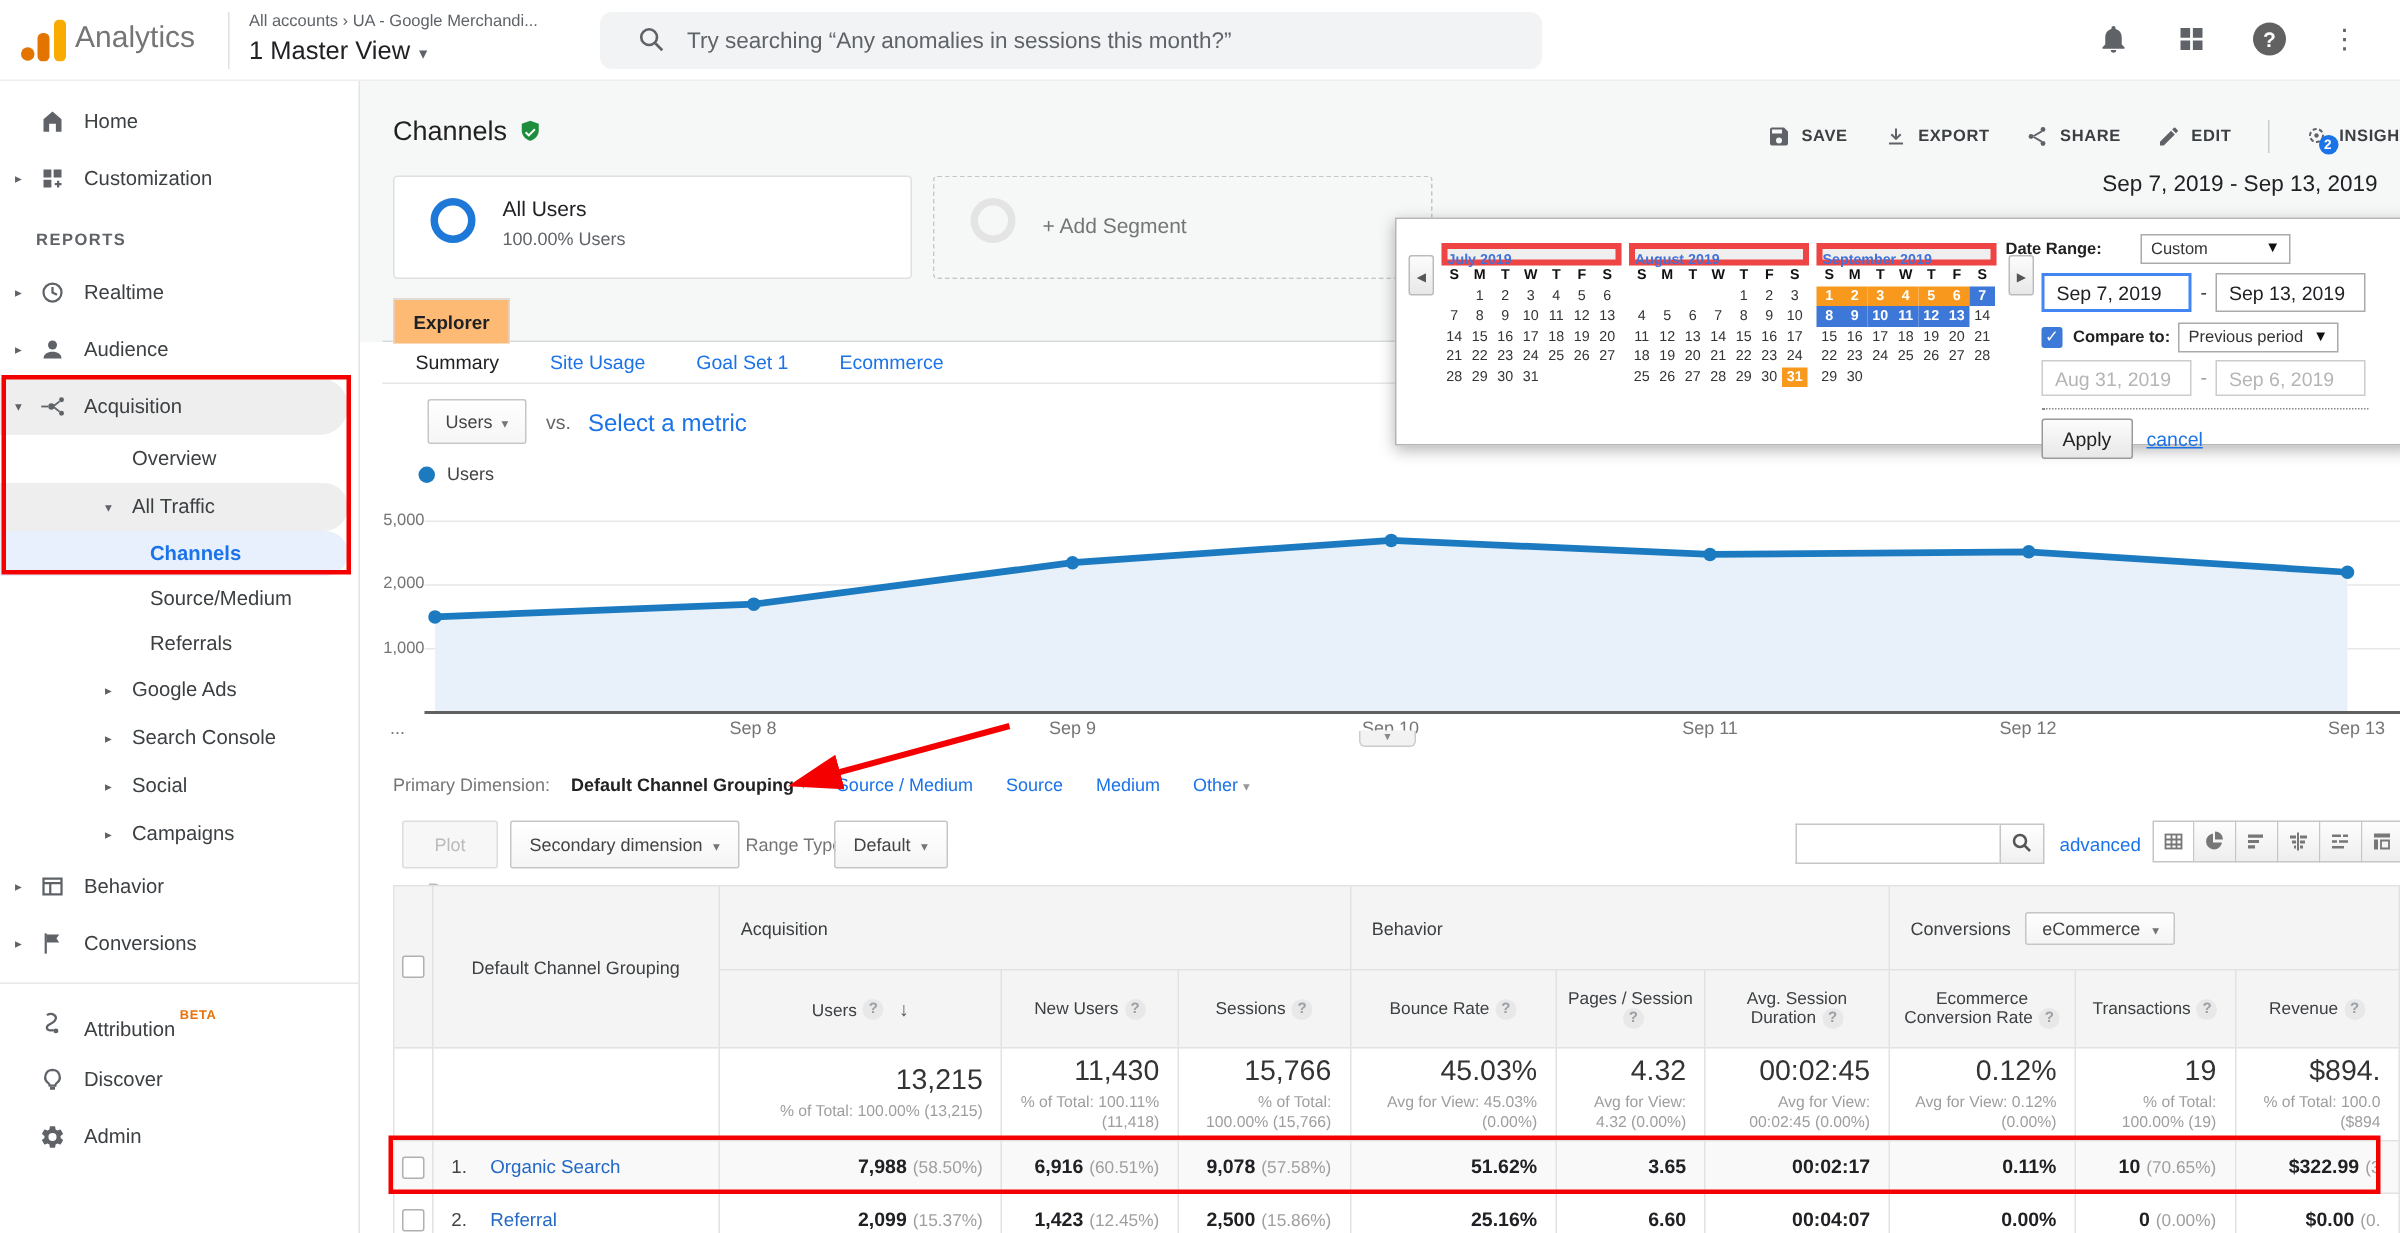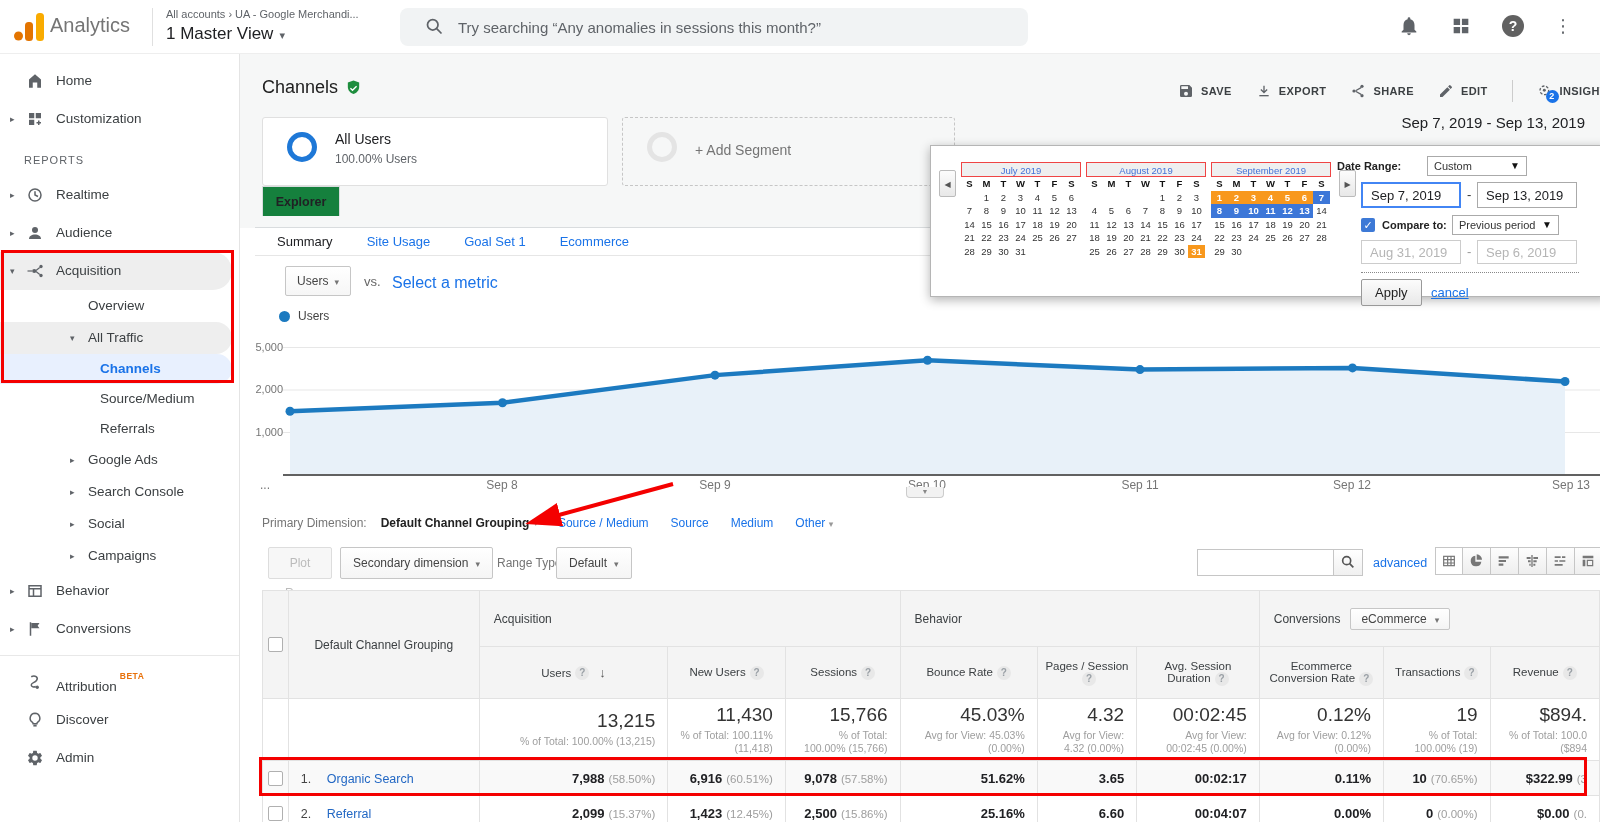--- a/index.html
+++ b/index.html
@@ -30,21 +30,21 @@
 .sb-row .sb-ic { position:absolute; left:26px; top:10px; width:18px; height:18px; color:#5f6368; }
 .sb-row .sb-label { position:absolute; left:56px; }
 .sb-row.lvl1 { height:32px; line-height:32px; }
 .sb-row.lvl1 .sb-label { left:88px; }
 .sb-row.lvl1 .sb-arrow { left:70px; }
 .sb-row.lvl2 { height:30px; line-height:30px; }
 .sb-row.lvl2 .sb-label { left:100px; }
 .sb-row.pill-grey { background:#eee; border-radius:0 19px 19px 0; width:232px; }
 .sb-row.active { background:#e8f0fe; border-radius:0 17px 17px 0; width:232px; }
 .sb-row.active .sb-label { color:#1a73e8; font-weight:bold; }
-.sb-heading { height:38px; line-height:44px; padding-left:24px; font-size:11px; font-weight:normal; color:#5f6368; letter-spacing:1px; }
+.sb-heading { height:38px; line-height:44px; padding-left:24px; font-size:11px; font-weight:bold; color:#5f6368; letter-spacing:1px; }
 .sb-divider { border-top:1px solid #e8e8e8; margin:7px 0; }
 .sb-badge { color:#e8710a; font-size:8.5px; font-weight:bold; position:relative; top:-6px; left:3px; letter-spacing:.5px; }
 
 
 .action-bar { position:absolute; left:240px; top:54px; width:1360px; height:174px; background:#f6f7f7; }
 .content-line { position:absolute; left:255px; top:227px; width:1345px; border-top:1px solid #d9dcde; z-index:1; }
 .page-title { position:absolute; left:262px; top:77px; font-size:18px; color:#212121; }
 .shield { position:absolute; left:345px; top:79px; width:17px; height:17px; }
 .actions { position:absolute; left:1178px; top:80px; display:flex; gap:24px; align-items:center; z-index:2; }
 .action-btn { display:flex; align-items:center; gap:7px; font-size:11px; font-weight:bold; color:#3c4043; letter-spacing:.4px; cursor:pointer; white-space:nowrap; }
@@ -57,21 +57,21 @@
 .seg-card { position:absolute; top:117px; height:69px; background:#fff; border:1px solid #e0e0e0; border-radius:3px; }
 .seg-all { left:262px; width:346px; }
 .seg-add { left:622px; width:333px; border:1px dashed #c6c6c6; background:transparent; }
 .seg-ring { position:absolute; left:24px; top:14px; width:30px; height:30px; border-radius:50%; border:5px solid #1e78d7; }
 .seg-ring.grey { border-color:#e4e4e4; }
 .seg-name { position:absolute; left:72px; top:13px; font-size:14px; color:#202124; }
 .seg-detail { position:absolute; left:72px; top:34px; font-size:12px; color:#5f6368; }
 .seg-add-label { position:absolute; left:72px; top:24px; font-size:14px; color:#757575; }
 
 
-.explorer-tab { position:absolute; left:262px; top:186px; width:78px; height:30px; background:#15803d; border:1px solid #d9dcde; border-bottom:none; z-index:2; text-align:center; line-height:30px; font-size:12.5px; font-weight:bold; color:#202124; }
+.explorer-tab { position:absolute; left:262px; top:199px; width:78px; height:30px; background:#fdba74; border:1px solid #d9dcde; border-bottom:none; z-index:2; text-align:center; line-height:30px; font-size:12.5px; font-weight:bold; color:#202124; }
 .white-below { position:absolute; left:240px; top:228px; width:1360px; height:594px; background:#fff; }
 .subtabs { position:absolute; left:277px; top:234px; display:flex; gap:34px; font-size:13px; z-index:2; }
 .subtab { color:#1a73e8; cursor:pointer; }
 .subtab.active { color:#202124; cursor:default; }
 .subtab-line { position:absolute; left:255px; top:255px; width:1345px; border-top:1px solid #e6e6e6; z-index:2; }
 
 
 .metric-btn { position:absolute; left:285px; top:266px; width:66px; height:30px; background:linear-gradient(#fff,#f6f6f6); border:1px solid #c6c6c6; border-radius:2px; font-size:12px; color:#444; text-align:center; line-height:28px; cursor:pointer; z-index:2; }
 .metric-btn .caret { font-size:9px; color:#757575; margin-left:6px; }
 .vs-label { position:absolute; left:364px; top:274px; font-size:13px; color:#666; z-index:2; }
@@ -130,21 +130,21 @@
 .cell-pct { font-size:11.5px; color:#9e9e9e; margin-left:4px; }
 .dim-cell { padding-left:12px; white-space:nowrap; }
 .row-index { display:inline-block; width:26px; font-size:12.5px; color:#444; }
 .channel-link { font-size:12.5px; color:#2368c4; cursor:pointer; }
 
 
 .dp-panel { position:absolute; left:930px; top:145px; width:678px; height:152px; background:#fff; border:1px solid #b5b5b5; box-shadow:0 3px 10px rgba(0,0,0,.3); z-index:30; }
 .dp-nav { position:absolute; top:24px; width:17px; height:27px; background:linear-gradient(#fcfcfc,#e8e8e8); border:1px solid #bbb; border-radius:2px; font-size:8px; color:#555; text-align:center; line-height:27px; cursor:pointer; }
 .cal-months { position:absolute; left:30px; top:16px; display:flex; gap:5px; }
 .cal-month { width:120px; }
-.cal-name { height:15px; line-height:15px; background:#efefef; border:1px solid #ef4444; color:#4272d8; font-size:9.5px; text-align:center; }
+.cal-name { height:15px; line-height:15px; background:#efefef; border:4px solid #ef4444; color:#4272d8; font-size:9.5px; text-align:left;font-weight:bold; }
 .cal-grid { display:grid; grid-template-columns:repeat(7,17px); }
 .cal-cell { height:13.5px; line-height:13.5px; font-size:9.5px; text-align:center; color:#333; cursor:pointer; }
 .cal-cell.dh { font-weight:bold; color:#111; cursor:default; }
 .cal-cell.orange { background:#f8981d; color:#fff; font-weight:bold; }
 .cal-cell.blue { background:#3d77d8; color:#fff; font-weight:bold; }
 .dp-ctrl-label { position:absolute; left:406px; top:14px; font-size:11px; font-weight:bold; color:#222; }
 .dp-mode { position:absolute; left:496px; top:10px; width:100px; height:20px; border:1px solid #aaa; font-size:11px; color:#333; padding:0 6px; line-height:18px; background:#fff; cursor:pointer; }
 .dp-mode .caret { float:right; font-size:10px; color:#111; font-weight:bold; }
 .dp-input { position:absolute; height:26px; width:100px; font-size:13px; color:#202124; padding:0 8px; font-family:"Liberation Sans",sans-serif; outline:none; }
 .dp-start { left:430px; top:36px; border:2px solid #4285f4; }

